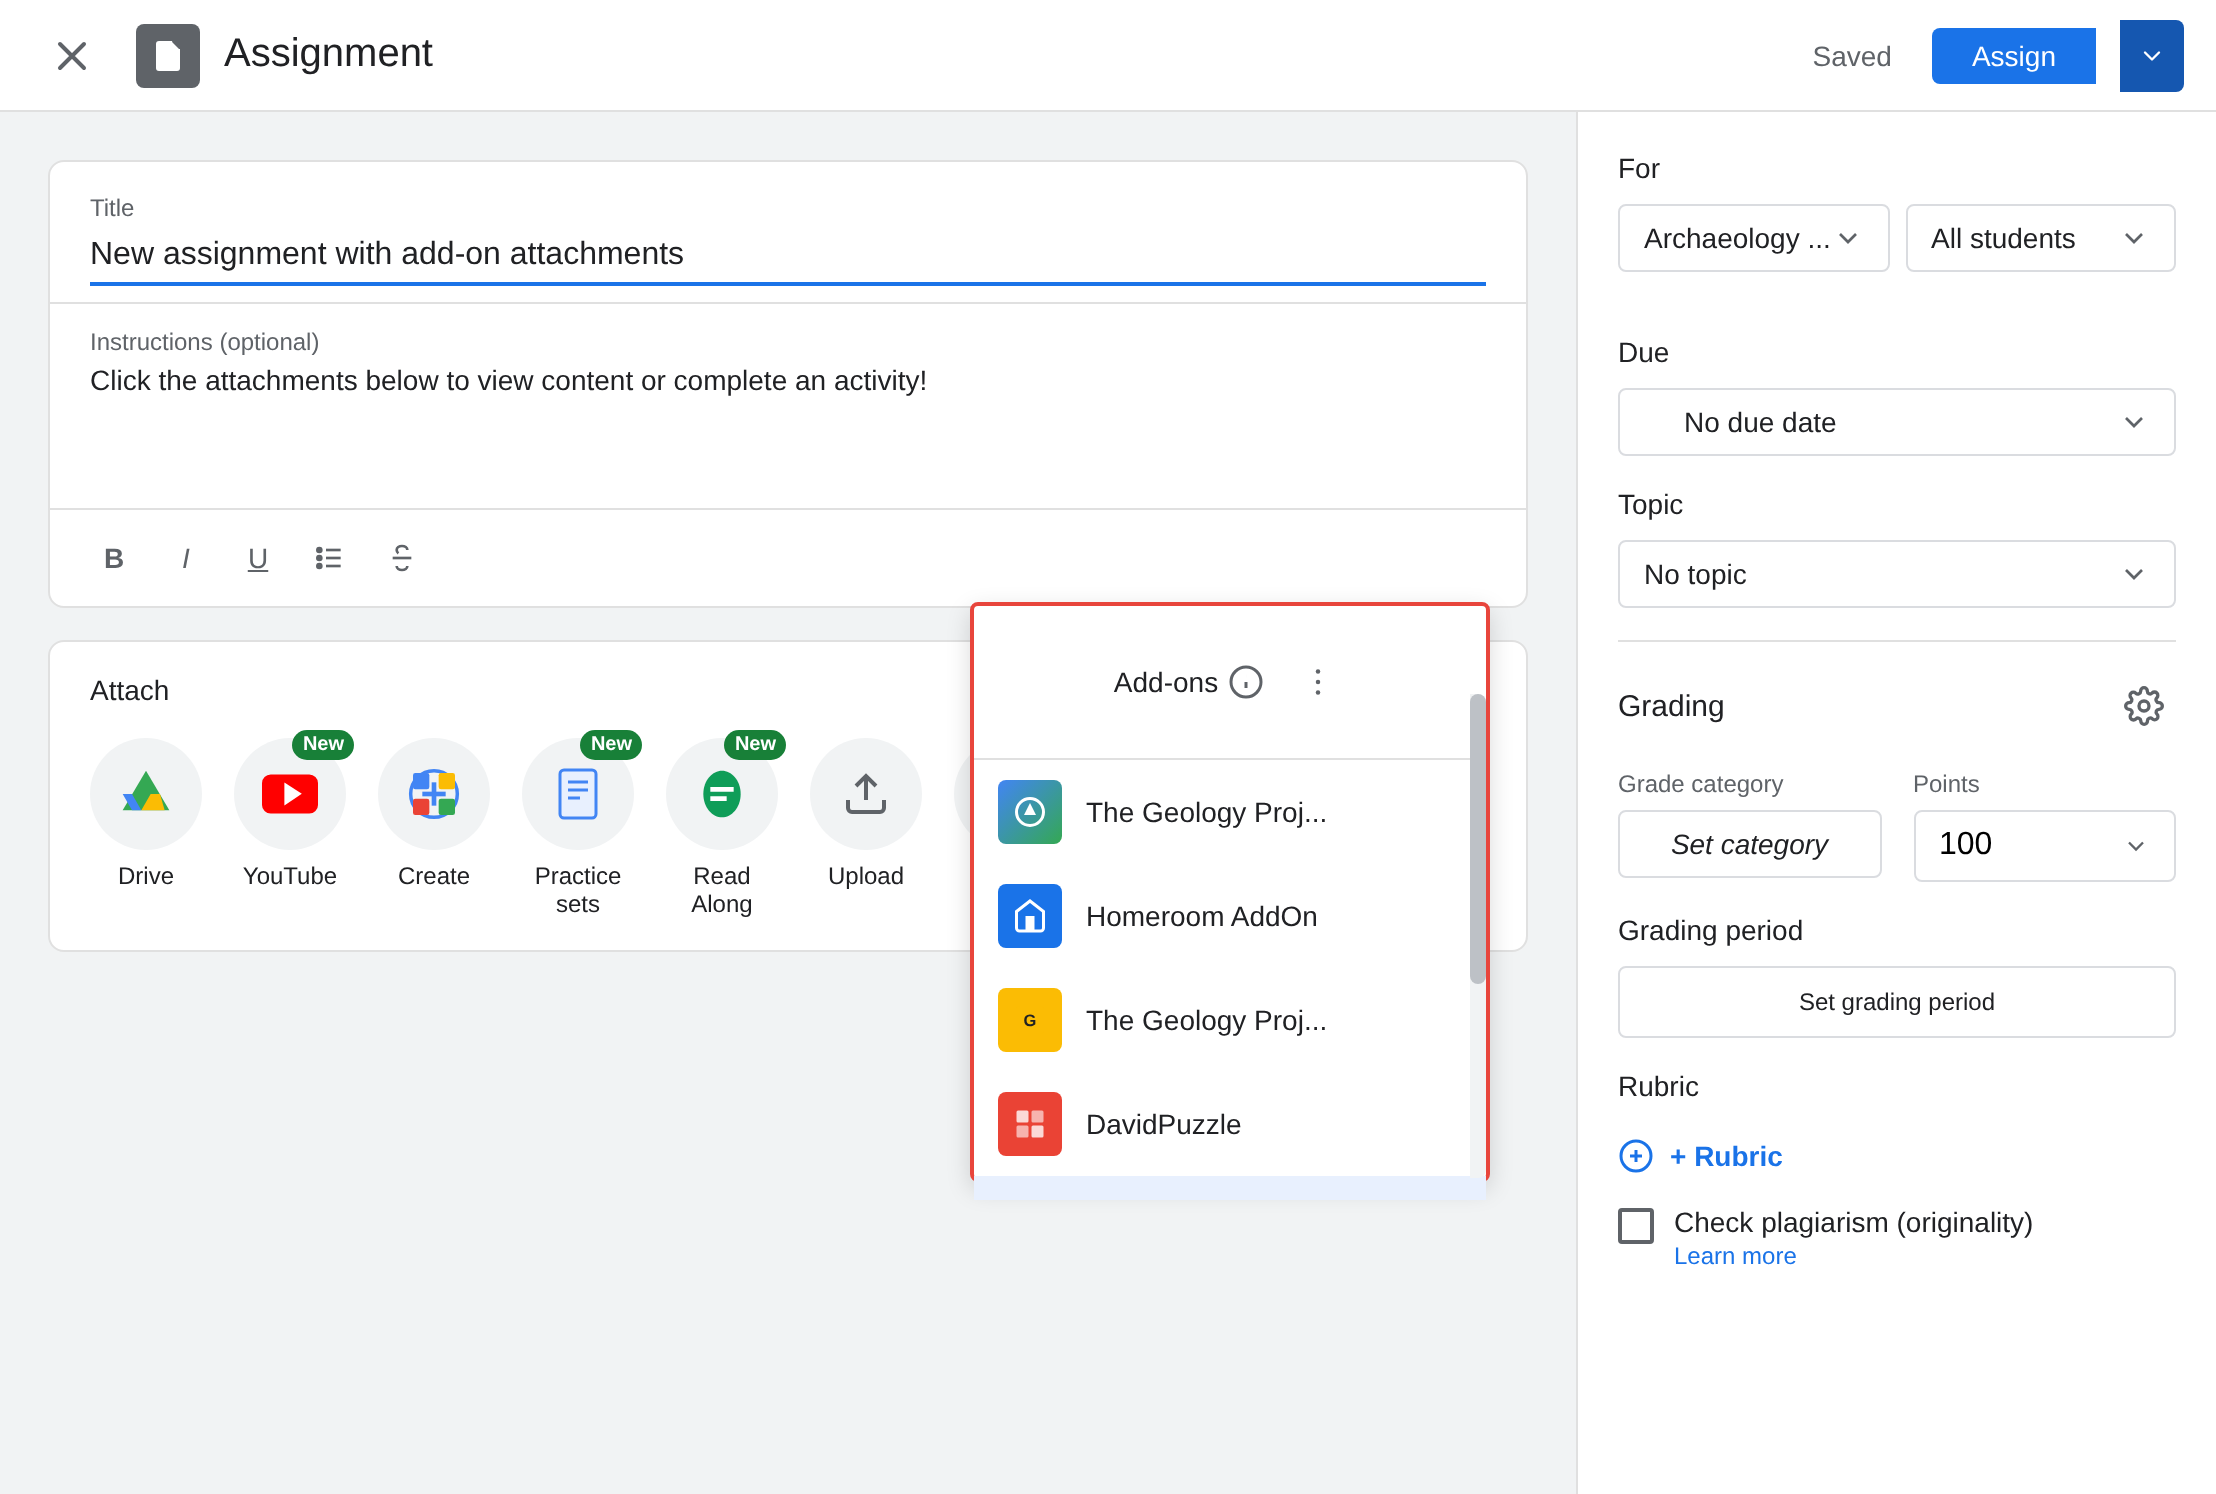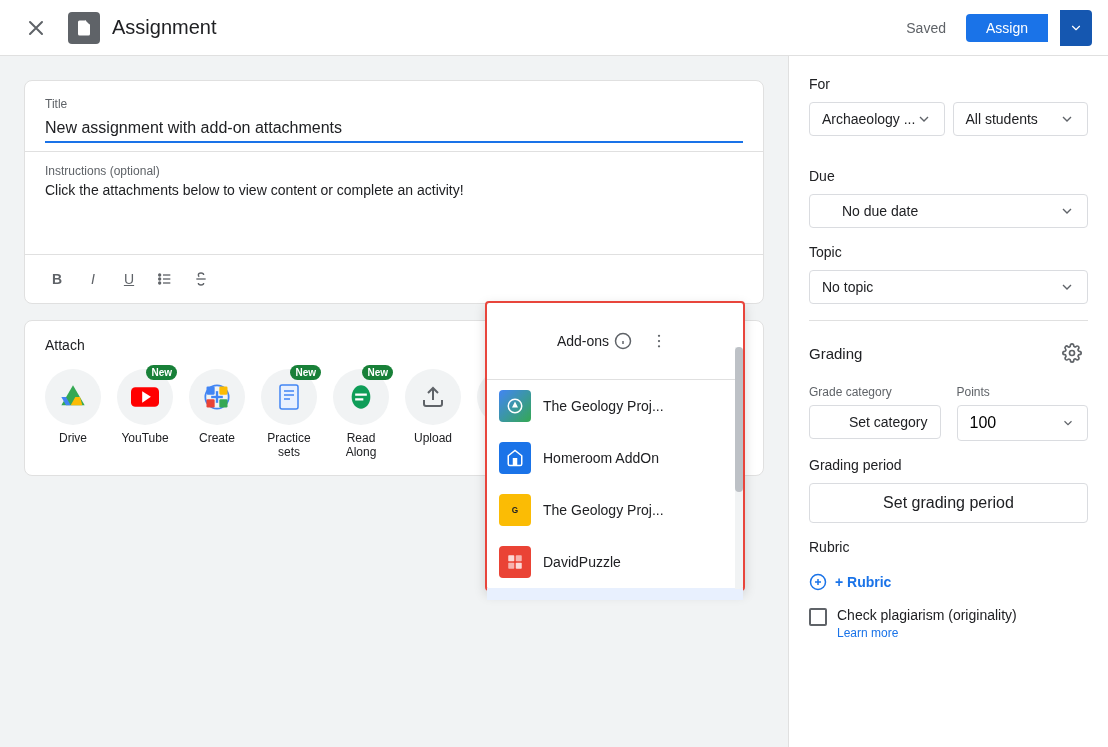--- a/index.html
+++ b/index.html
@@ -321,36 +321,37 @@
     }
     .set-category-btn {
       border: 1px solid #dadce0;
       border-radius: 4px;
       padding: 8px 12px;
       font-size: 14px;
       color: #202124;
       cursor: pointer;
       background: #fff;
       width: 100%;
-      text-align: right;
+      text-align: center;
+      font-style: italic;
     }
     .points-dropdown {
       border: 1px solid #dadce0;
       border-radius: 4px;
       padding: 8px 12px;
       display: flex;
       align-items: center;
       justify-content: space-between;
       cursor: pointer;
     }
     .grading-period-btn {
       border: 1px solid #dadce0;
       border-radius: 4px;
       padding: 10px 12px;
-      font-size: 16px;
+      font-size: 12px;
       color: #202124;
       cursor: pointer;
       background: #fff;
       width: 100%;
       text-align: center;
       margin-bottom: 16px;
     }
     .rubric-btn {
       display: flex;
       align-items: center;

